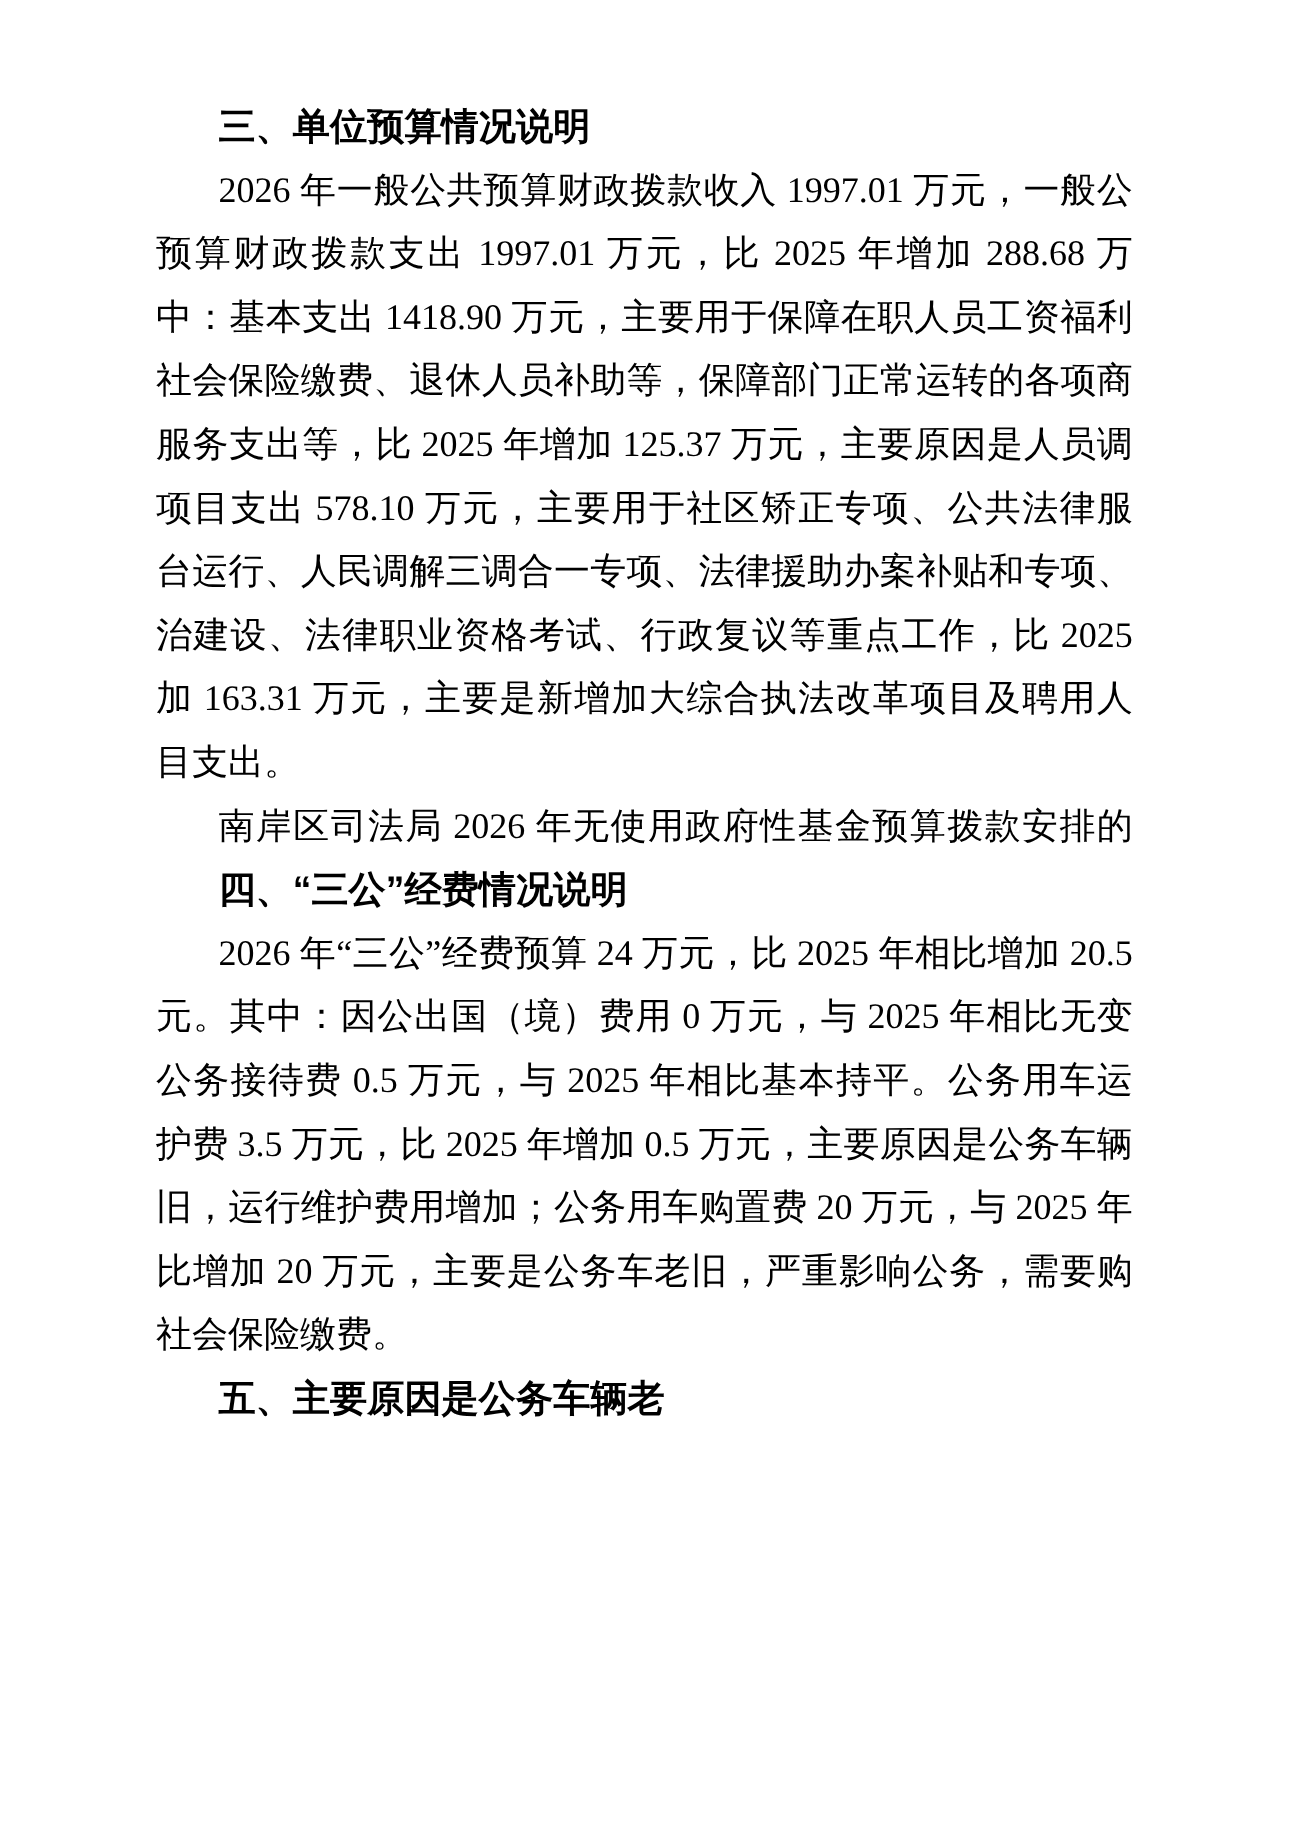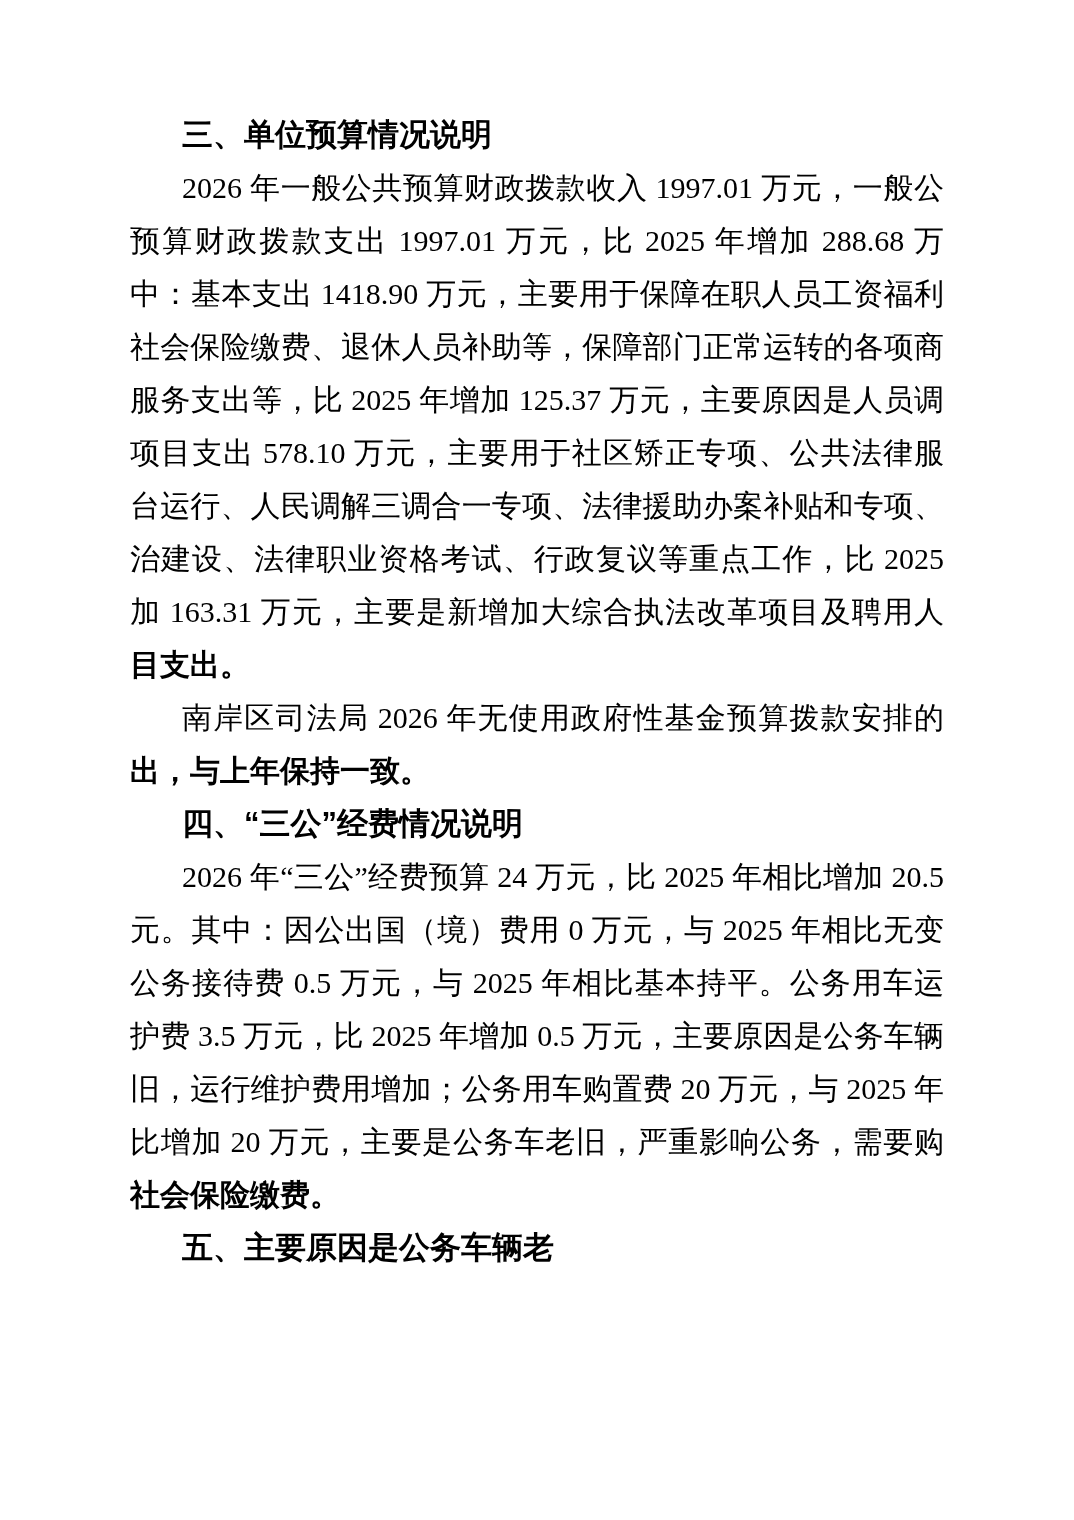--- a/index.html
+++ b/index.html
@@ -7,21 +7,21 @@
     padding: 0;
     background: #ffffff;
   }
   .page {
     position: relative;
     width: 1074px;
     height: 1520px;
     margin: 0 auto;
     background: #ffffff;
     box-sizing: border-box;
-    padding: 108px 130px 0 130px;
+    padding: 79px 130px 0 130px;
     font-family: "Liberation Serif", serif;
     color: #000000;
   }
   .line {
     height: 53px;
     line-height: 53px;
     font-size: 30px;
     overflow: hidden;
     color: #000000;
   }
@@ -40,40 +40,38 @@
   
   .pf, .pm {
     text-align: justify;
     text-align-last: justify;
     text-justify: inter-character;
   }
   
   .pl {
     text-align: center;
     text-align-last: left;
-    font-weight: bold;
   }
 </style>
 </head>
 <body>
 
 <main class="page">
   <div class="line h">三、单位预算情况说明</div>
   <div class="line pf">2026 年一般公共预算财政拨款收入 1997.01 万元，一般公共</div>
   <div class="line pm">预算财政拨款支出 1997.01 万元，比 2025 年增加 288.68 万元。其</div>
   <div class="line pm">中：基本支出 1418.90 万元，主要用于保障在职人员工资福利及</div>
   <div class="line pm">社会保险缴费、退休人员补助等，保障部门正常运转的各项商品</div>
   <div class="line pm">服务支出等，比 2025 年增加 125.37 万元，主要原因是人员调资；</div>
   <div class="line pm">项目支出 578.10 万元，主要用于社区矫正专项、公共法律服务平</div>
   <div class="line pm">台运行、人民调解三调合一专项、法律援助办案补贴和专项、法</div>
   <div class="line pm">治建设、法律职业资格考试、行政复议等重点工作，比 2025 年增</div>
   <div class="line pm">加 163.31 万元，主要是新增加大综合执法改革项目及聘用人员项</div>
   <div class="line pl">目支出。</div>
   <div class="line pf">南岸区司法局 2026 年无使用政府性基金预算拨款安排的支</div>
-  <div class="line pl">出，与上年保持一致。</div>
   <div class="line h">四、“三公”经费情况说明</div>
   <div class="line pf">2026 年“三公”经费预算 24 万元，比 2025 年相比增加 20.5 万</div>
   <div class="line pm">元。其中：因公出国（境）费用 0 万元，与 2025 年相比无变化；</div>
   <div class="line pm">公务接待费 0.5 万元，与 2025 年相比基本持平。公务用车运行维</div>
   <div class="line pm">护费 3.5 万元，比 2025 年增加 0.5 万元，主要原因是公务车辆老</div>
   <div class="line pm">旧，运行维护费用增加；公务用车购置费 20 万元，与 2025 年相</div>
   <div class="line pm">比增加 20 万元，主要是公务车老旧，严重影响公务，需要购置新</div>
   <div class="line pl">社会保险缴费。</div>
   <div class="line h">五、主要原因是公务车辆老</div>
 </main>

